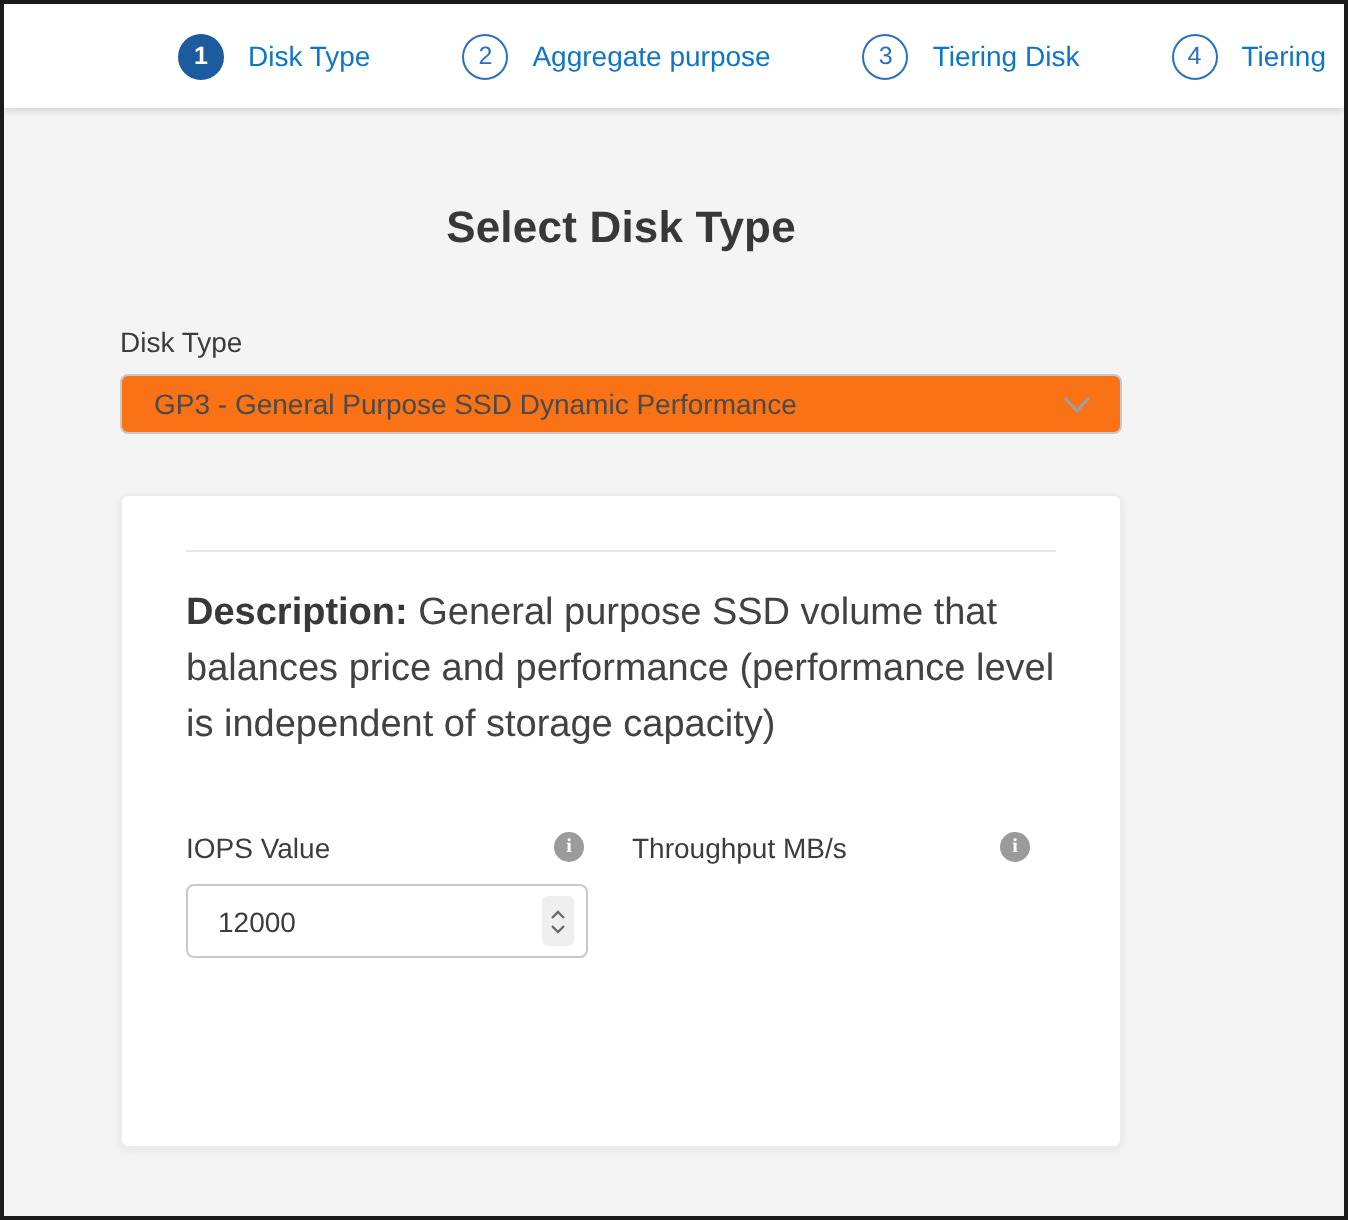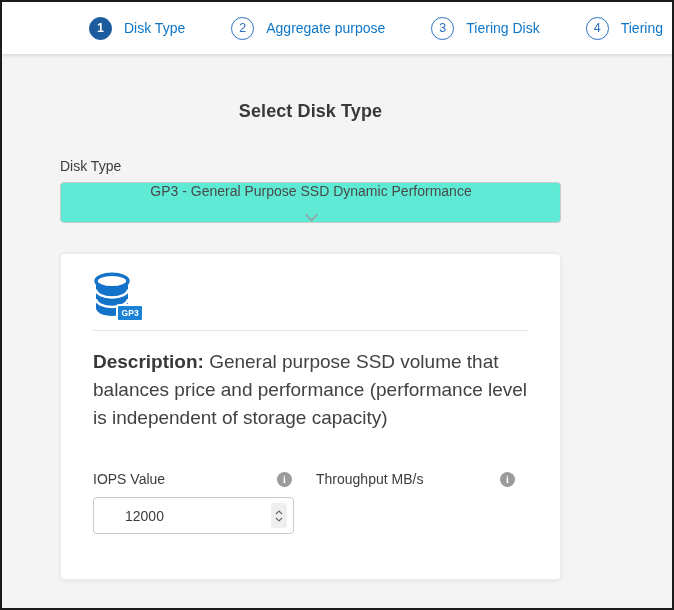--- a/index.html
+++ b/index.html
@@ -57,42 +57,41 @@
   }
 
   
   .content {
     margin-left: 58px;
     width: 501px;
   }
   .page-title {
     padding-top: 47px;
     text-align: center;
-    font-size: 18px;
+    font-size: 22px;
     font-weight: bold;
     color: #383838;
     letter-spacing: 0.1px;
   }
   .field-label {
     margin-top: 36px;
     font-size: 14px;
     color: #3c3c3c;
   }
   .select-box {
     margin-top: 8px;
-    height: 41px;
-    background: #5eead4;
+    height: 30px;
+    background: #f97316;
     border: 1px solid #c9c9c9;
     border-radius: 4px;
     display: flex;
     align-items: center;
     justify-content: space-between;
     padding: 0 15px 0 16px;
     cursor: pointer;
-    flex-direction: column;
   }
   .select-value {
     font-size: 14px;
     color: #4a4a4a;
   }
   .chevron-down { display: flex; align-items: center; }
 
   
   .card {
     margin-top: 30px;
@@ -145,21 +144,21 @@
   .description b { color: #383838; }
 
   .fields-row {
     margin-top: 39px;
     display: flex;
     gap: 22px;
   }
   .field-col { width: 201px; }
   .field-head {
     display: flex;
-    align-items: flex-end;
+    align-items: flex-start;
     justify-content: space-between;
     font-size: 14px;
     color: #3c3c3c;
     margin-bottom: 10px;
   }
   .info-icon {
     width: 15px; height: 15px;
     border-radius: 50%;
     background: #9b9b9b;
     color: #ffffff;
@@ -173,21 +172,21 @@
     font-family: "Liberation Serif", serif;
   }
   .input-box {
     height: 37px;
     background: #ffffff;
     border: 1px solid #c9c9c9;
     border-radius: 4px;
     display: flex;
     align-items: center;
     justify-content: space-between;
-    padding: 0 6px 0 18px;
+    padding: 0 6px 0 2px;
   }
   .input-box input {
     border: none;
     outline: none;
     width: 140px;
     height: 30px;
     font-size: 14px;
     color: #3c3c3c;
     padding-left: 13px;
     font-family: "Liberation Sans", sans-serif;
@@ -245,29 +244,20 @@
       <span class="chevron-down">
         <svg width="13" height="9" viewBox="0 0 13 9">
           <path d="M1 1.5 L6.5 7.5 L12 1.5" stroke="#9aa0a6" stroke-width="1.6" fill="none" stroke-linecap="round"></path>
         </svg>
       </span>
     </div>
 
     <div class="card">
 
       <div class="card-header">
-        <span class="disk-icon">
-          <svg width="38" height="49" viewBox="0 0 38 49">
-            <path d="M3 9 v27 c0 4.4 7.2 8 16 8 c8.8 0 16 -3.6 16 -8 V9 Z" fill="#1373c9"></path>
-            <path d="M3 17.5 c0 4.4 7.2 8 16 8 c8.8 0 16 -3.6 16 -8" fill="none" stroke="#ffffff" stroke-width="2.6"></path>
-            <path d="M3 27 c0 4.4 7.2 8 16 8 c8.8 0 16 -3.6 16 -8" fill="none" stroke="#ffffff" stroke-width="2.6"></path>
-            <ellipse cx="19" cy="9" rx="16" ry="6.8" fill="#ffffff" stroke="#1373c9" stroke-width="3.4"></ellipse>
-          </svg>
-          <span class="gp3-badge">GP3</span>
-        </span>
       </div>
 
       <hr class="card-divider">
 
       <div class="description">
         <b>Description:</b><span> General purpose SSD volume that balances price and performance (performance level is independent of storage capacity)</span>
       </div>
 
       <div class="fields-row">
 

